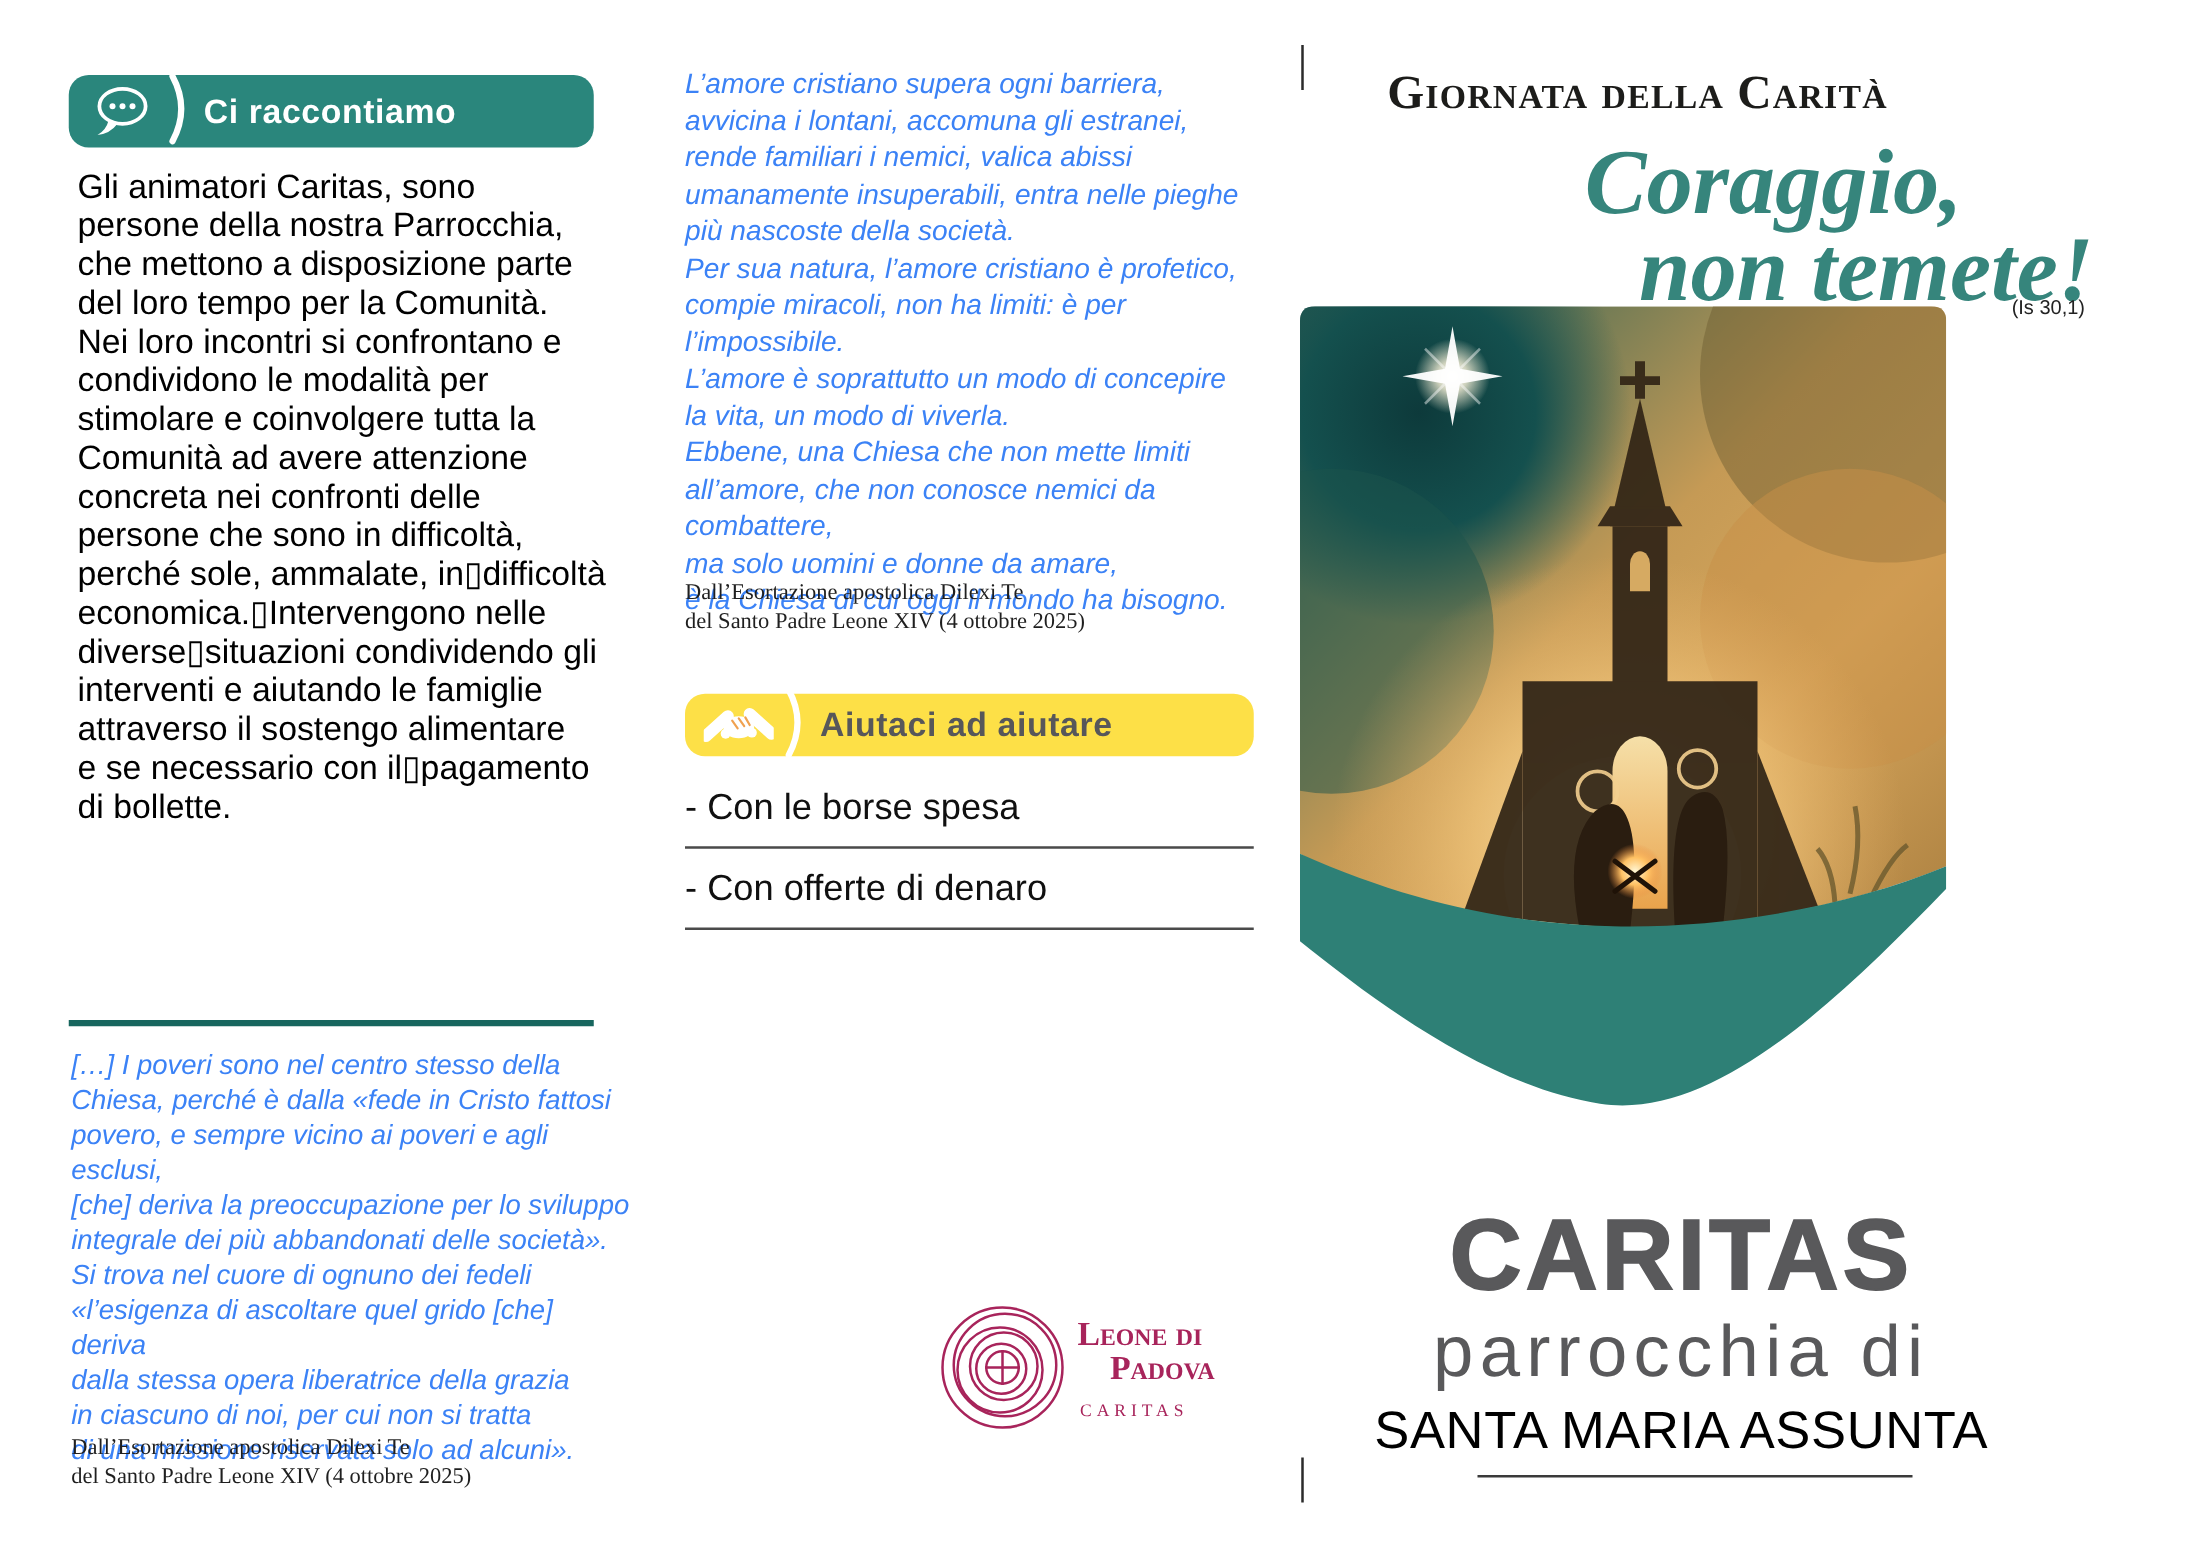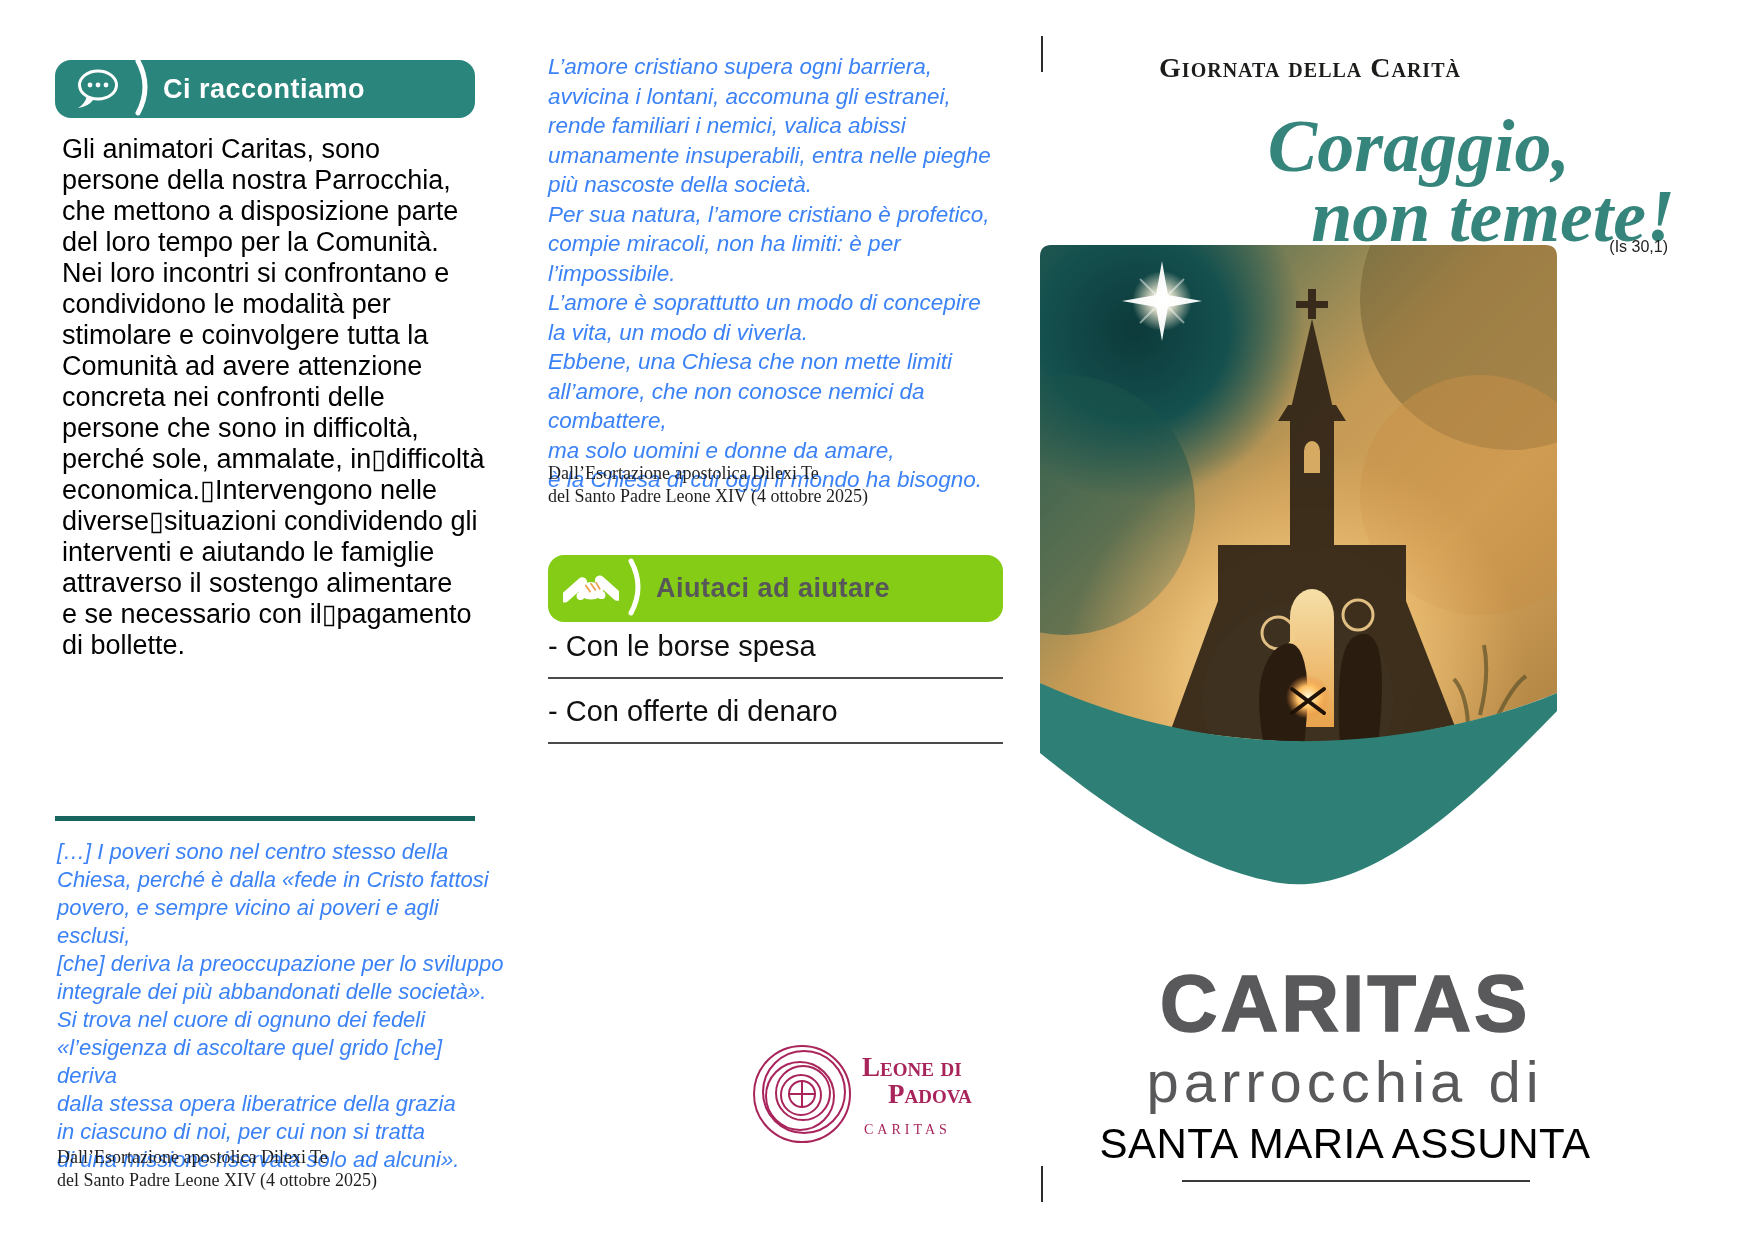--- a/index.html
+++ b/index.html
@@ -3,21 +3,21 @@
 <meta charset="utf-8">
 <style>
   html,body{margin:0;padding:0;background:#ffffff;}
   body{width:1754px;height:1241px;position:relative;overflow:hidden;
        font-family:"Liberation Sans",sans-serif;color:#111;}
   .abs{position:absolute;}
 
   
   .pill{display:flex;align-items:center;border-radius:16px;}
   .pill-teal{left:55px;top:60px;width:420px;height:58px;background:#2A867C;}
-  .pill-orange{left:548px;top:555px;width:455px;height:67px;background:#84cc16;}
+  .pill-orange{left:548px;top:555px;width:455px;height:50px;background:#fde047;}
   .pill .icon-box{width:58px;display:flex;justify-content:center;align-items:center;margin-left:14px;}
   .pill .arc{margin:0 10px 0 8px;}
   .pill-label{font-size:27px;font-weight:700;letter-spacing:.5px;color:#fff;}
   .pill-orange .pill-label{color:#57575A;}
 
   
   .left-body{left:62px;top:134px;width:428px;font-size:27px;line-height:31px;
              white-space:pre-line;color:#000000;}
   .teal-rule{left:55px;top:816px;width:420px;height:5px;background:#17665E;}
   .quote{font-style:italic;color:#3b82f6;white-space:pre-line;}
@@ -41,21 +41,21 @@
              font-size:27px;line-height:27px;font-weight:600;}
   .logo-text .l2{margin-left:26px;}
   .logo-sub{position:absolute;left:114px;top:80px;color:#A8245B;font-size:14px;
             letter-spacing:4px;font-family:"Liberation Serif",serif;}
 
   
   .crop-mark{left:1041px;width:2px;height:36px;background:#2B2B2B;}
   .cm-top{top:36px;} .cm-bottom{top:1166px;}
   .kicker{left:1040px;top:52px;width:540px;text-align:center;
           font-family:"Liberation Serif",serif;font-variant:small-caps;
-          font-weight:700;font-size:28px;letter-spacing:1px;color:#1C1C1A;}
+          font-weight:700;font-size:38px;letter-spacing:1px;color:#1C1C1A;}
   .script{font-family:cursive,serif;font-style:italic;font-weight:700;
           color:#36857C;text-align:right;}
   .title1{left:1040px;top:104px;width:530px;font-size:74px;}
   .title2{left:1040px;top:174px;width:635px;font-size:74px;font-family:Liberation Serif, serif;}
   .verse{left:1460px;top:238px;width:208px;text-align:right;font-size:16px;color:#222;}
   .cover{left:1040px;top:245px;width:517px;height:660px;}
 
   .brand-block{left:1040px;top:0;width:610px;text-align:center;color:#59595B;}
   .brand{top:958px;font-size:80px;font-weight:800;letter-spacing:3px;
          -webkit-text-stroke:1.5px #59595B;}

